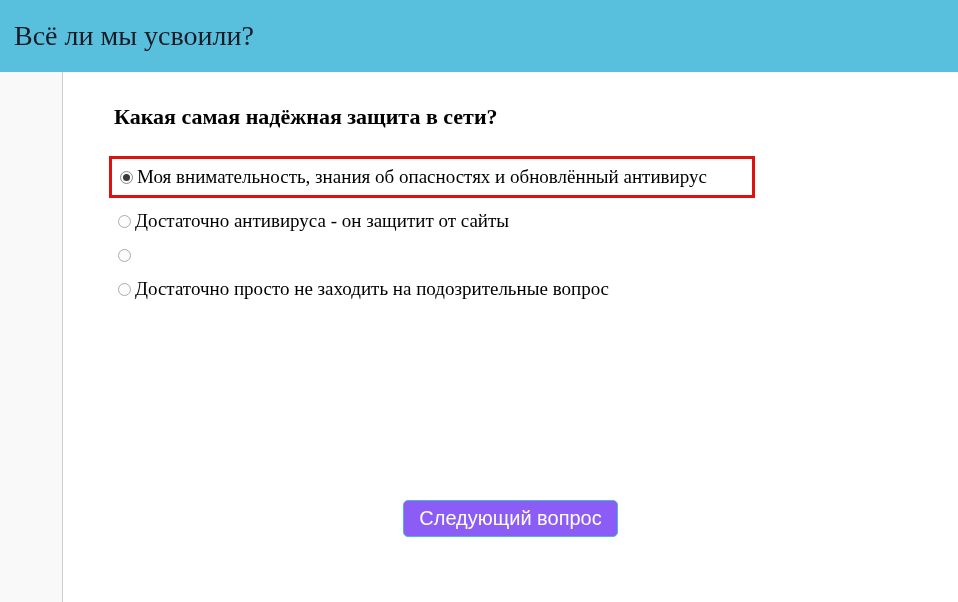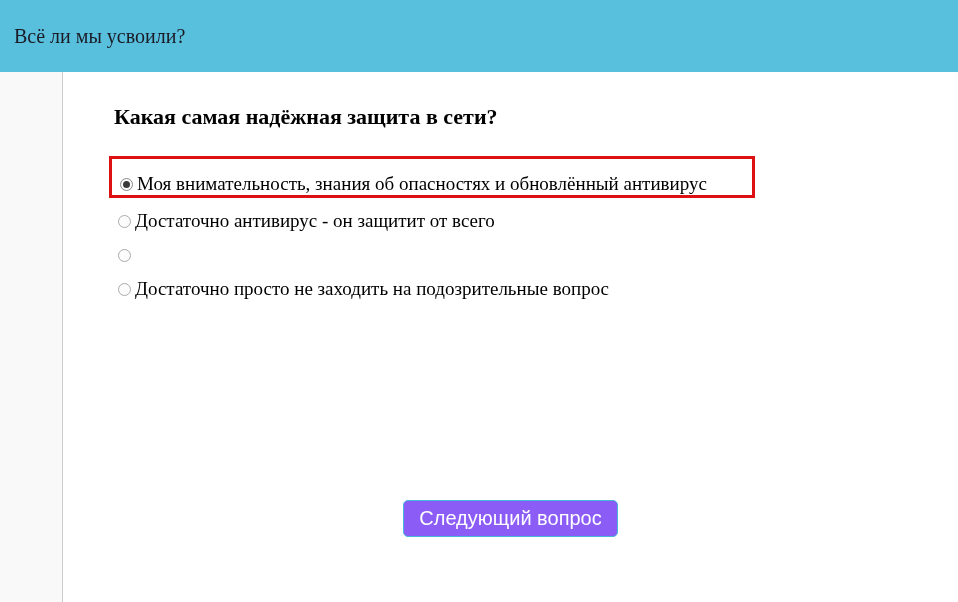--- a/index.html
+++ b/index.html
@@ -7,21 +7,21 @@
   body { font-family: "Liberation Serif", serif; }
 
   
   .header {
     width: 958px; height: 72px;
     background: #58c0dd;
     display: flex; align-items: center;
     padding-left: 14px;
   }
   .header-title {
-    font-size: 20px;
+    font-size: 28px;
     color: #1b1b26;
     font-family: "Liberation Serif", serif;
   }
 
   
   .main { display: flex; width: 958px; height: 530px; }
   .side-strip {
     width: 63px; height: 530px;
     background: #f9f9f9;
     border-right: 1px solid #cccccc;
@@ -44,21 +44,21 @@
 
   
   .options { margin-top: 26px; }
 
   .highlight-box {
     margin-left: 46px;
     width: 646px;
     height: 42px;
     border: 3px solid #dd1111;
     display: flex;
-    align-items: flex-end;
+    align-items: center;
     padding-left: 8px;
     background: #ffffff;
   }
 
   .option-row {
     display: flex;
     align-items: center;
     height: 22px;
   }
   .option-row.plain {
@@ -133,21 +133,21 @@
         <div class="option-row">
           <span class="radio selected">
               <span class="dot"></span>
             </span>
           <span class="option-label">Моя внимательность, знания об опасностях и обновлённый антивирус</span>
         </div>
       </div>
 
       <div class="option-row plain">
         <span class="radio"></span>
-        <span class="option-label">Достаточно антивирус - он защитит от всего</span>
+        <span class="option-label">Достаточно антивируса - он защитит от сайты</span>
       </div>
 
       <div class="option-row plain">
         <span class="radio"></span>
       </div>
 
       <div class="option-row plain">
         <span class="radio"></span>
         <span class="option-label">Достаточно просто не заходить на подозрительные вопрос</span>
       </div>

